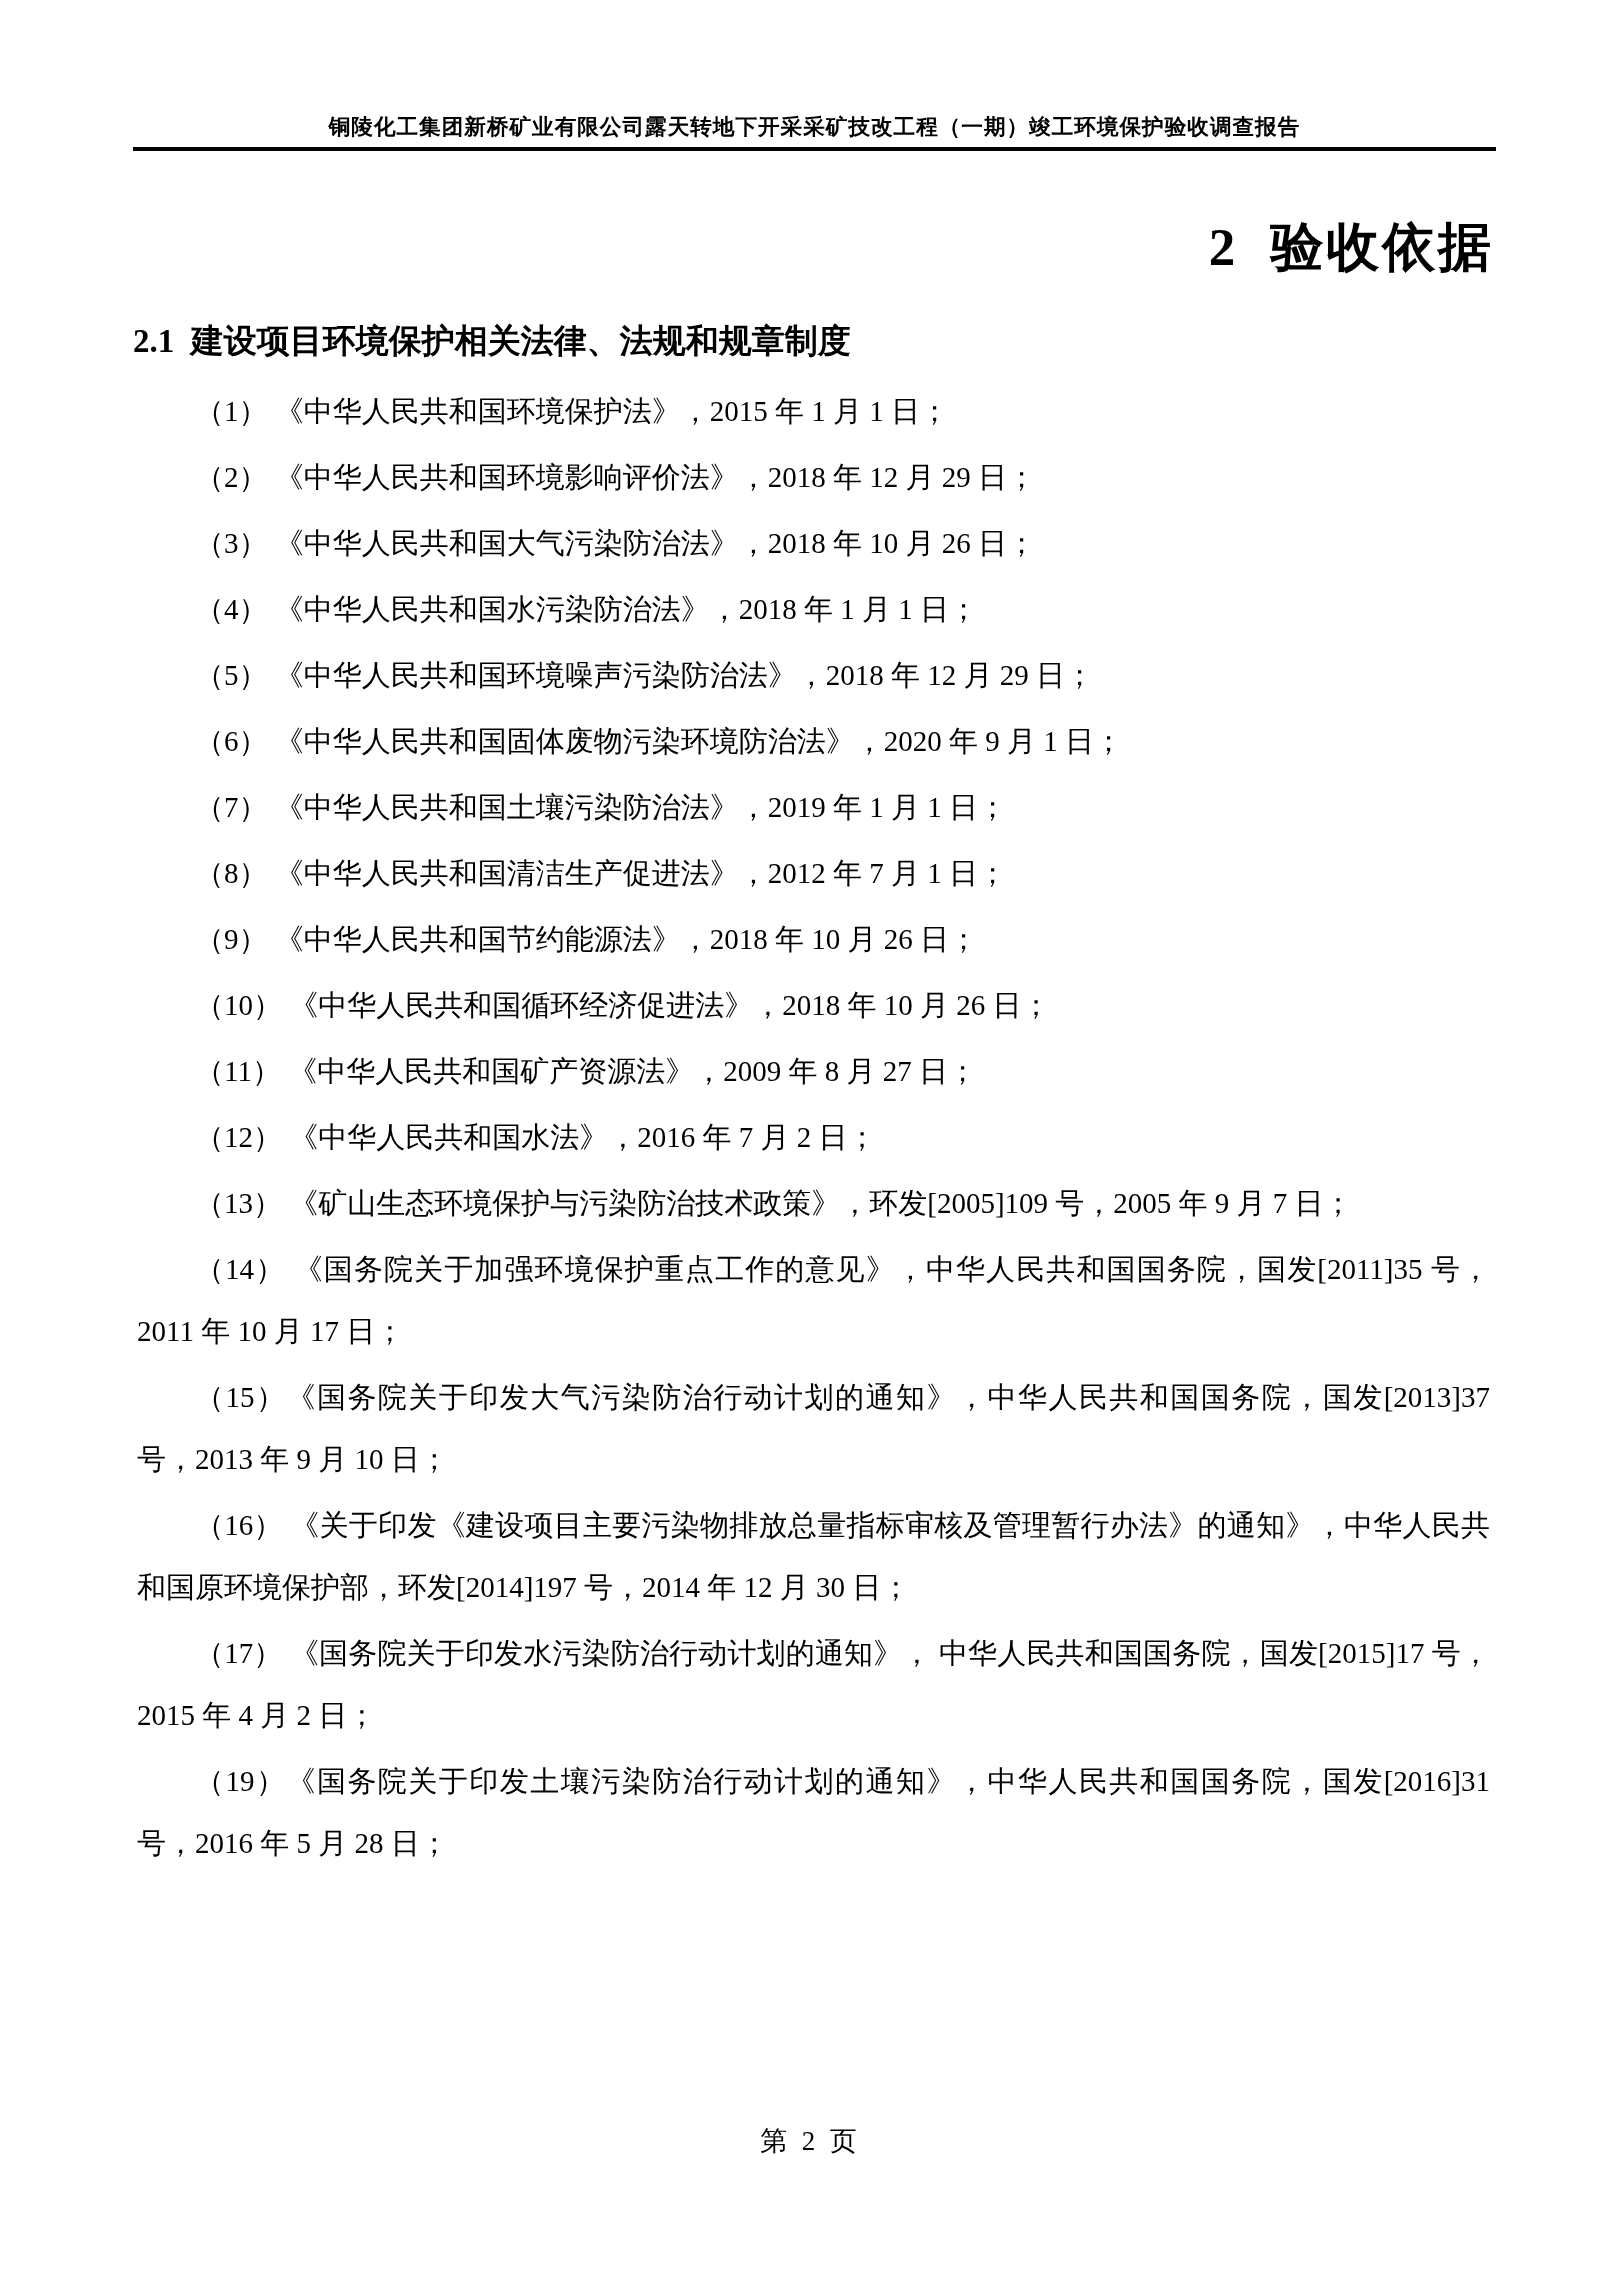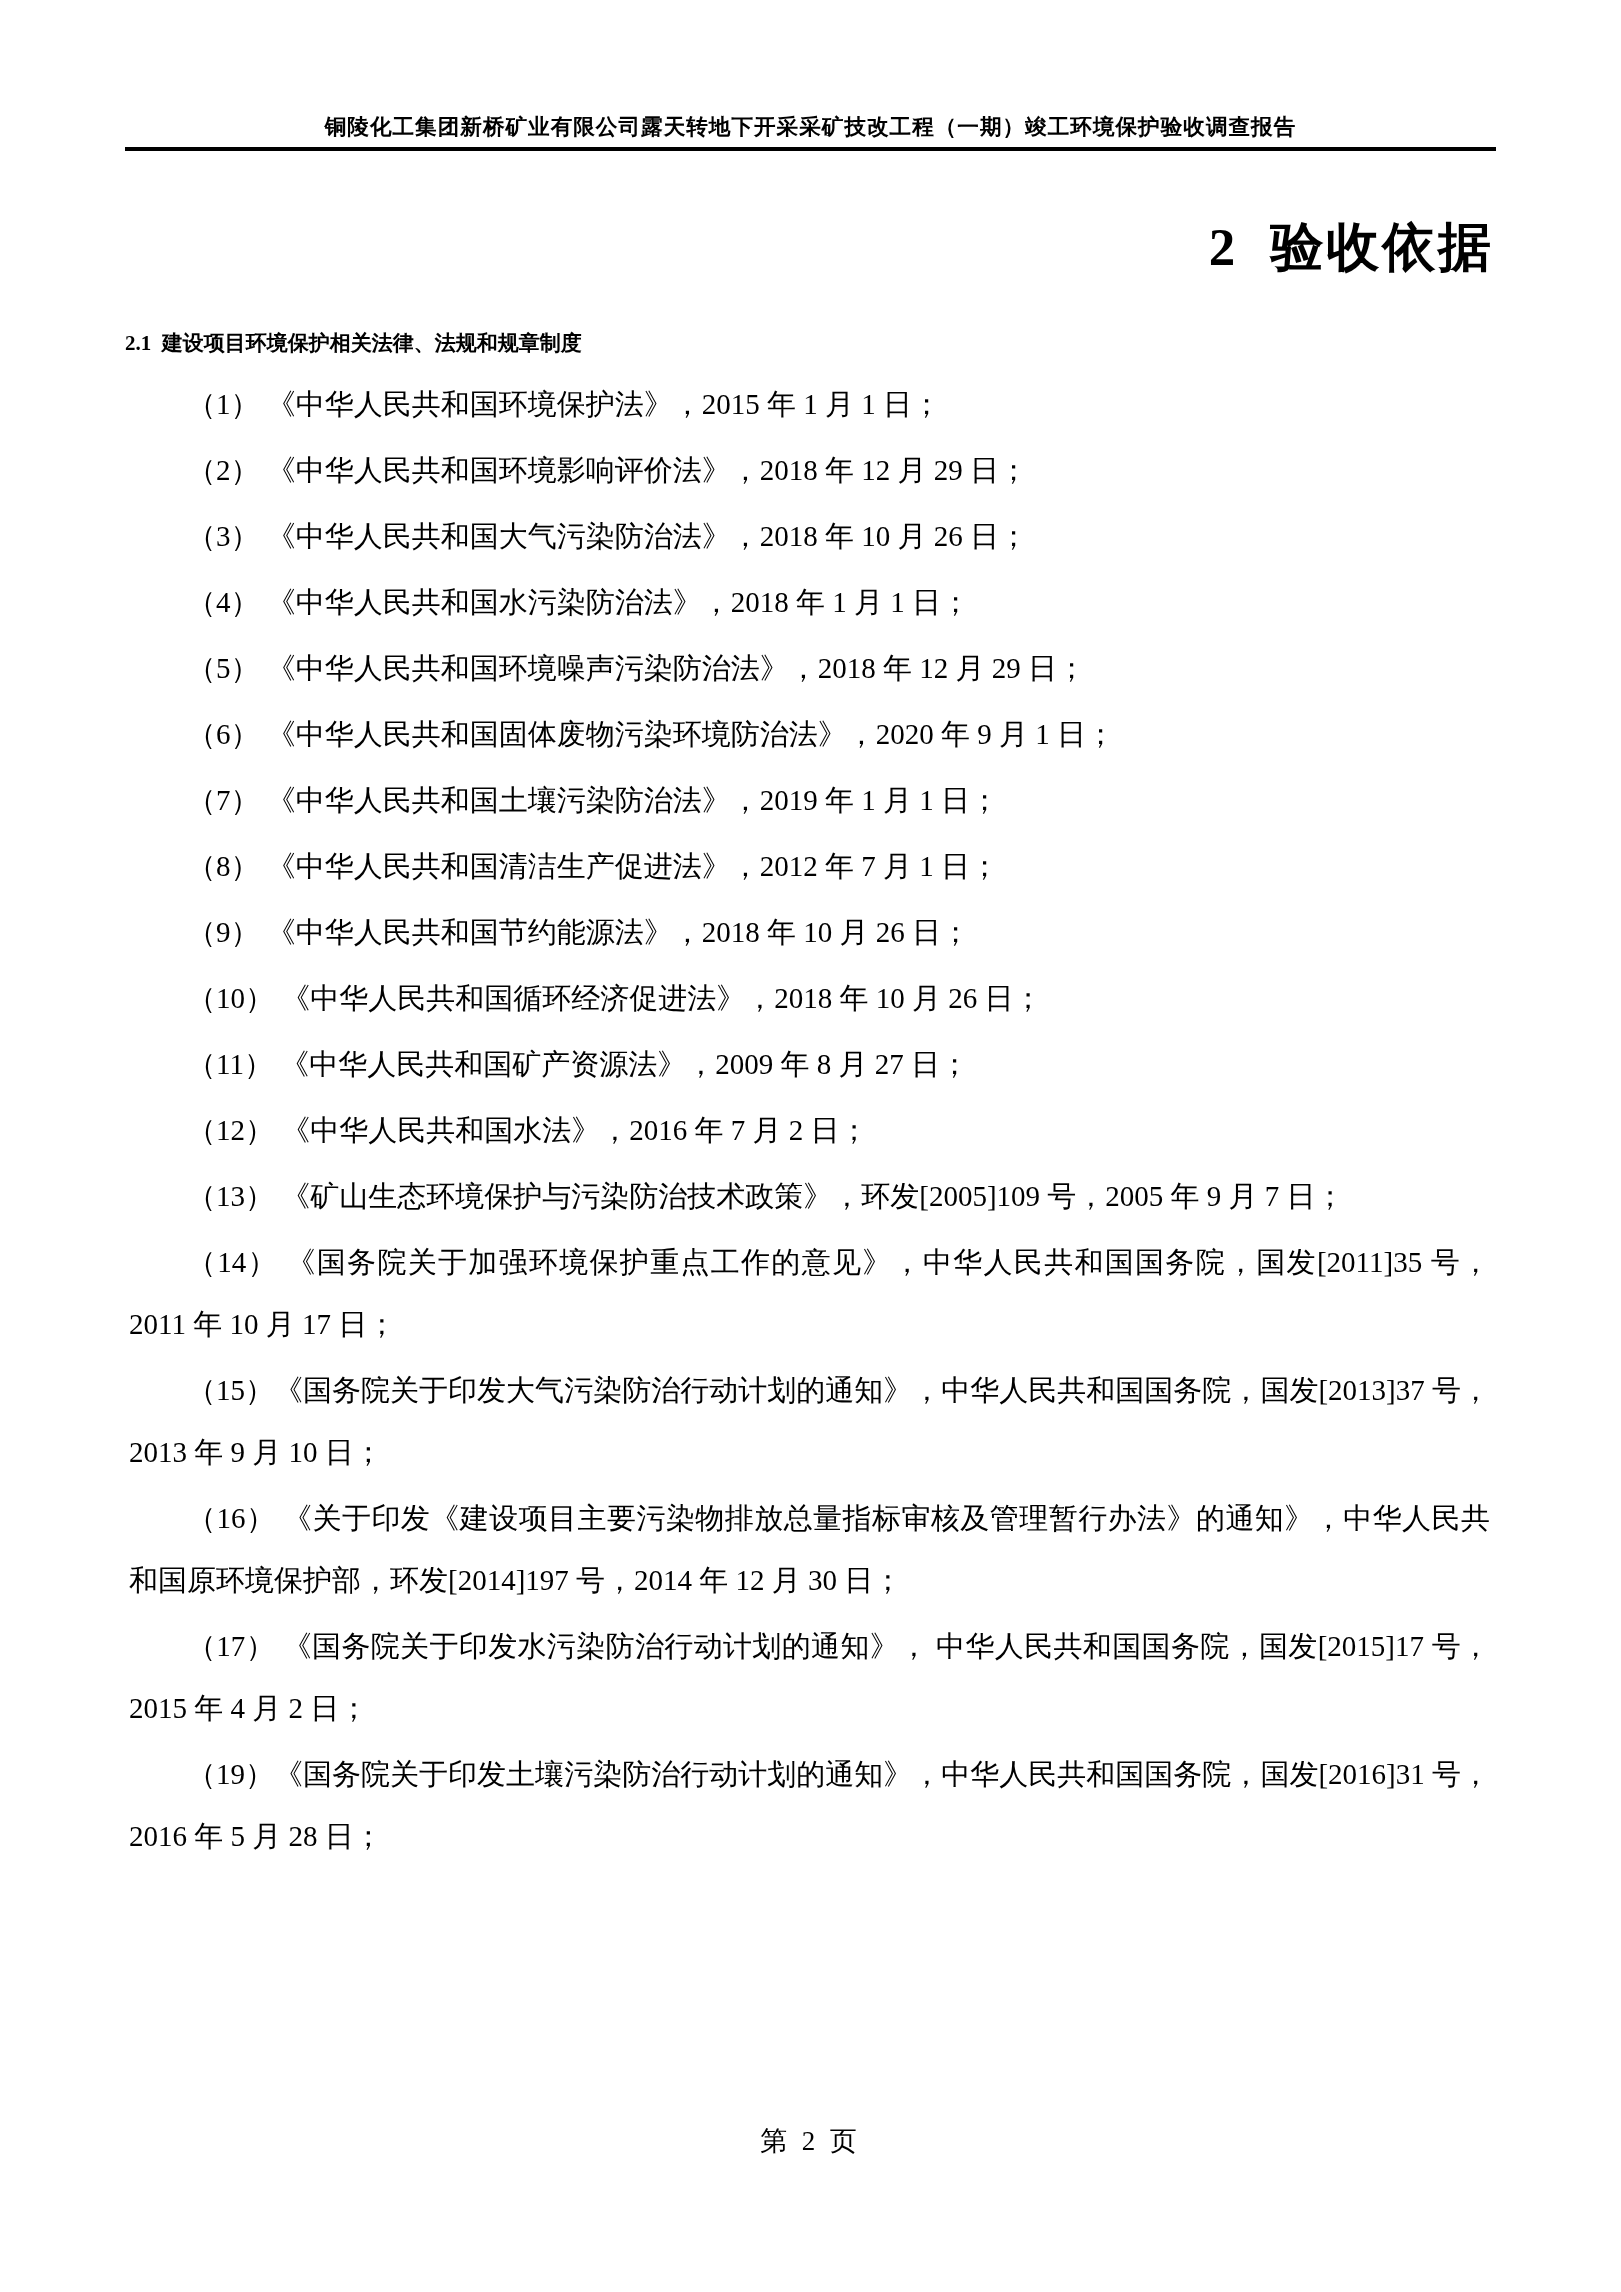--- a/index.html
+++ b/index.html
@@ -9,20 +9,21 @@
     height: 2293px;
     background: #ffffff;
     color: #000000;
     font-family: "Liberation Serif", "DejaVu Serif", serif;
   }
   .page {
     position: relative;
     width: 1621px;
     height: 2293px;
     overflow: hidden;
+    padding-left: 8px;
   }
   .doc-header {
     padding-top: 112px;
     text-align: center;
     font-size: 21.6px;
     font-weight: 700;
     letter-spacing: 1px;
     white-space: nowrap;
   }
   .rule {
@@ -33,22 +34,22 @@
   }
   .title {
     margin: 61px 127px 0 125px;
     text-align: right;
     font-size: 53px;
     font-weight: 700;
     letter-spacing: 2.9px;
     white-space: pre-wrap;
   }
   .section-heading {
-    margin: 45px 127px 0 125px;
-    font-size: 21px;
+    margin: 35px 127px 0 125px;
+    font-size: 33px;
     font-weight: 700;
     white-space: pre-wrap;
   }
   .content {
     margin: 15.7px 127px 0 125px;
     font-size: 29px;
     line-height: 62px;
   }
   .content p {
     margin: 4px;

